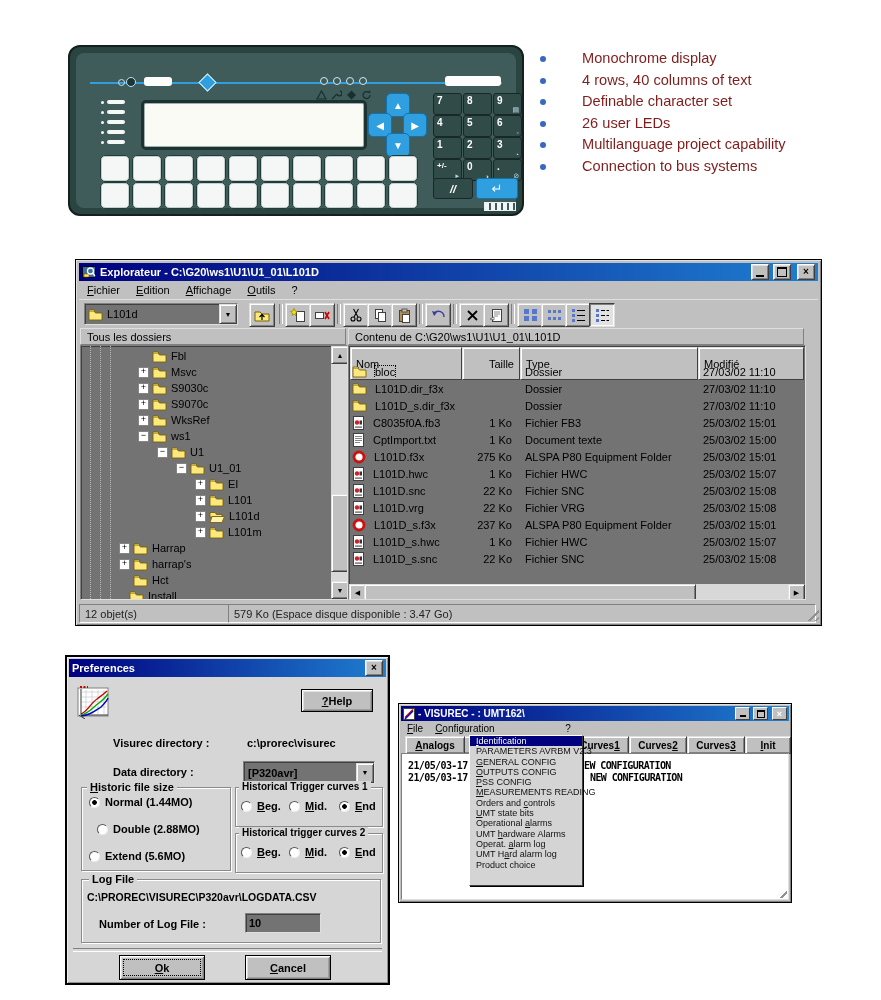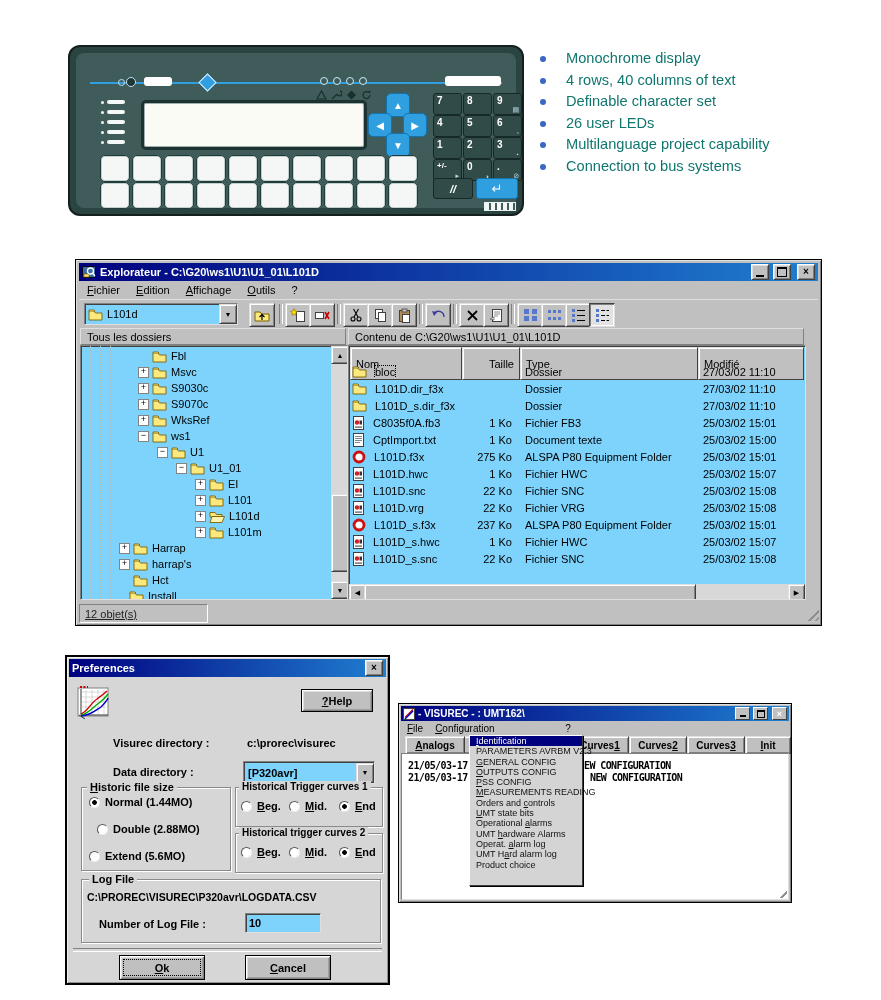--- a/index.html
+++ b/index.html
@@ -6,21 +6,21 @@
   body{width:881px;height:1000px;position:relative;background:#fff;overflow:hidden;
        font-family:"Liberation Sans",sans-serif;color:#000;}
   .abs{position:absolute;}
   u{text-decoration:underline;}
 
   
   .bevel{background:#c0c0c0;border:1px solid;border-color:#dfdfdf #404040 #404040 #dfdfdf;
          box-shadow:inset 1px 1px 0 #fff, inset -1px -1px 0 #808080;}
   .bevel-in{background:#c0c0c0;border:1px solid;border-color:#404040 #dfdfdf #dfdfdf #404040;
          box-shadow:inset 1px 1px 0 #808080, inset -1px -1px 0 #fff;}
-  .sunken{background:#7dd3fc;border:1px solid;border-color:#808080 #dfdfdf #dfdfdf #808080;
+  .sunken{background:#737373;border:1px solid;border-color:#808080 #dfdfdf #dfdfdf #808080;
          box-shadow:inset 1px 1px 0 #404040;}
   .titlebar{background:linear-gradient(90deg,#00007f,#1f7fd0);color:#fff;font-weight:bold;
          font-size:11px;display:flex;align-items:center;gap:4px;padding:0 3px;}
   .tbtn{width:16px;height:14px;background:#c0c0c0;border:1px solid;border-color:#fff #404040 #404040 #fff;
         box-shadow:inset 1px 1px 0 #dfdfdf, inset -1px -1px 0 #808080;
         display:flex;align-items:center;justify-content:center;color:#000;flex:0 0 auto;}
   .glyph-min{width:8px;height:2px;background:#000;margin-top:8px;}
   .glyph-max{width:8px;height:7px;border:1px solid #000;border-top:2px solid #000;}
   .glyph-x{font:bold 10px "Liberation Sans",sans-serif;line-height:10px;}
   .menu-item{padding:1px 8px;font-size:11px;}
@@ -52,21 +52,21 @@
         border-radius:3px;color:#fff;font:bold italic 11px "Liberation Sans",sans-serif;display:flex;align-items:center;justify-content:center;}
   #enter-key{position:absolute;left:400px;top:125px;width:40px;height:19px;background:#2f9fe0;border:1px solid #1273ad;
         border-radius:3px;color:#fff;font-size:13px;display:flex;align-items:center;justify-content:center;}
   #battery{position:absolute;left:408px;top:149px;width:30px;height:7px;border:1px solid #e8f2f0;
         background:repeating-linear-gradient(90deg,#f2f6f5 0 4px,#3f5c5a 4px 6px);}
 
   
   #features{left:538px;top:50px;width:340px;}
   .feat{display:flex;align-items:flex-start;height:21.6px;}
   .fdot{width:6px;height:6px;border-radius:50%;margin:6px 10px 0 2px;flex:0 0 auto;}
-  .ftext{font-size:14.6px;color:#0f766e;margin-left:10px;white-space:nowrap;}
+  .ftext{font-size:14.6px;color:#7f1d1d;margin-left:26px;white-space:nowrap;}
 
   
   #explorer{left:75px;top:259px;width:745px;height:365px;background:#c0c0c0;border:1px solid #000;
             box-shadow:inset 1px 1px 0 #dfdfdf, inset -1px -1px 0 #808080;}
   #exp-title{position:absolute;left:3px;top:3px;right:3px;height:18px;}
   #exp-title .spacer{flex:1;}
   #exp-menu{position:absolute;left:3px;top:22px;height:16px;display:flex;align-items:center;}
   #exp-toolbar{position:absolute;left:3px;top:39px;right:3px;height:28px;border-top:1px solid #dfdfdf;}
   #exp-combo{position:absolute;left:5px;top:3px;width:154px;height:22px;display:flex;align-items:center;padding-left:3px;box-sizing:border-box;}
   #exp-combo .cval{font-size:11px;margin-left:4px;flex:1;}
@@ -796,21 +796,22 @@
         </div>
       </div>
     <div class="hsb">
       <span class="lbtn bevel">◀</span>
       <span class="thumb bevel"></span>
       <span class="rbtn bevel">▶</span>
     </div>
   </div>
 
   <div id="exp-status">
-    <span class="scell" style="left:3px;width:129px;text-decoration:underline;">12 objet(s)</span>
+    <span class="scell" style="left:3px;width:150px;">12 objet(s)</span>
+    <span class="scell" style="left:152px;width:588px;">579 Ko (Espace disque disponible : 3.47 Go)</span>
     <span class="grip" style="position:absolute;right:2px;top:5px;width:12px;height:12px;"></span>
   </div>
 </div>
 
 <div id="prefs" class="abs">
   <div id="pref-title" class="titlebar">
     <span>Preferences</span>
     <span class="spacer"></span>
     <span class="tbtn">
         <span class="glyph-x">×</span>

